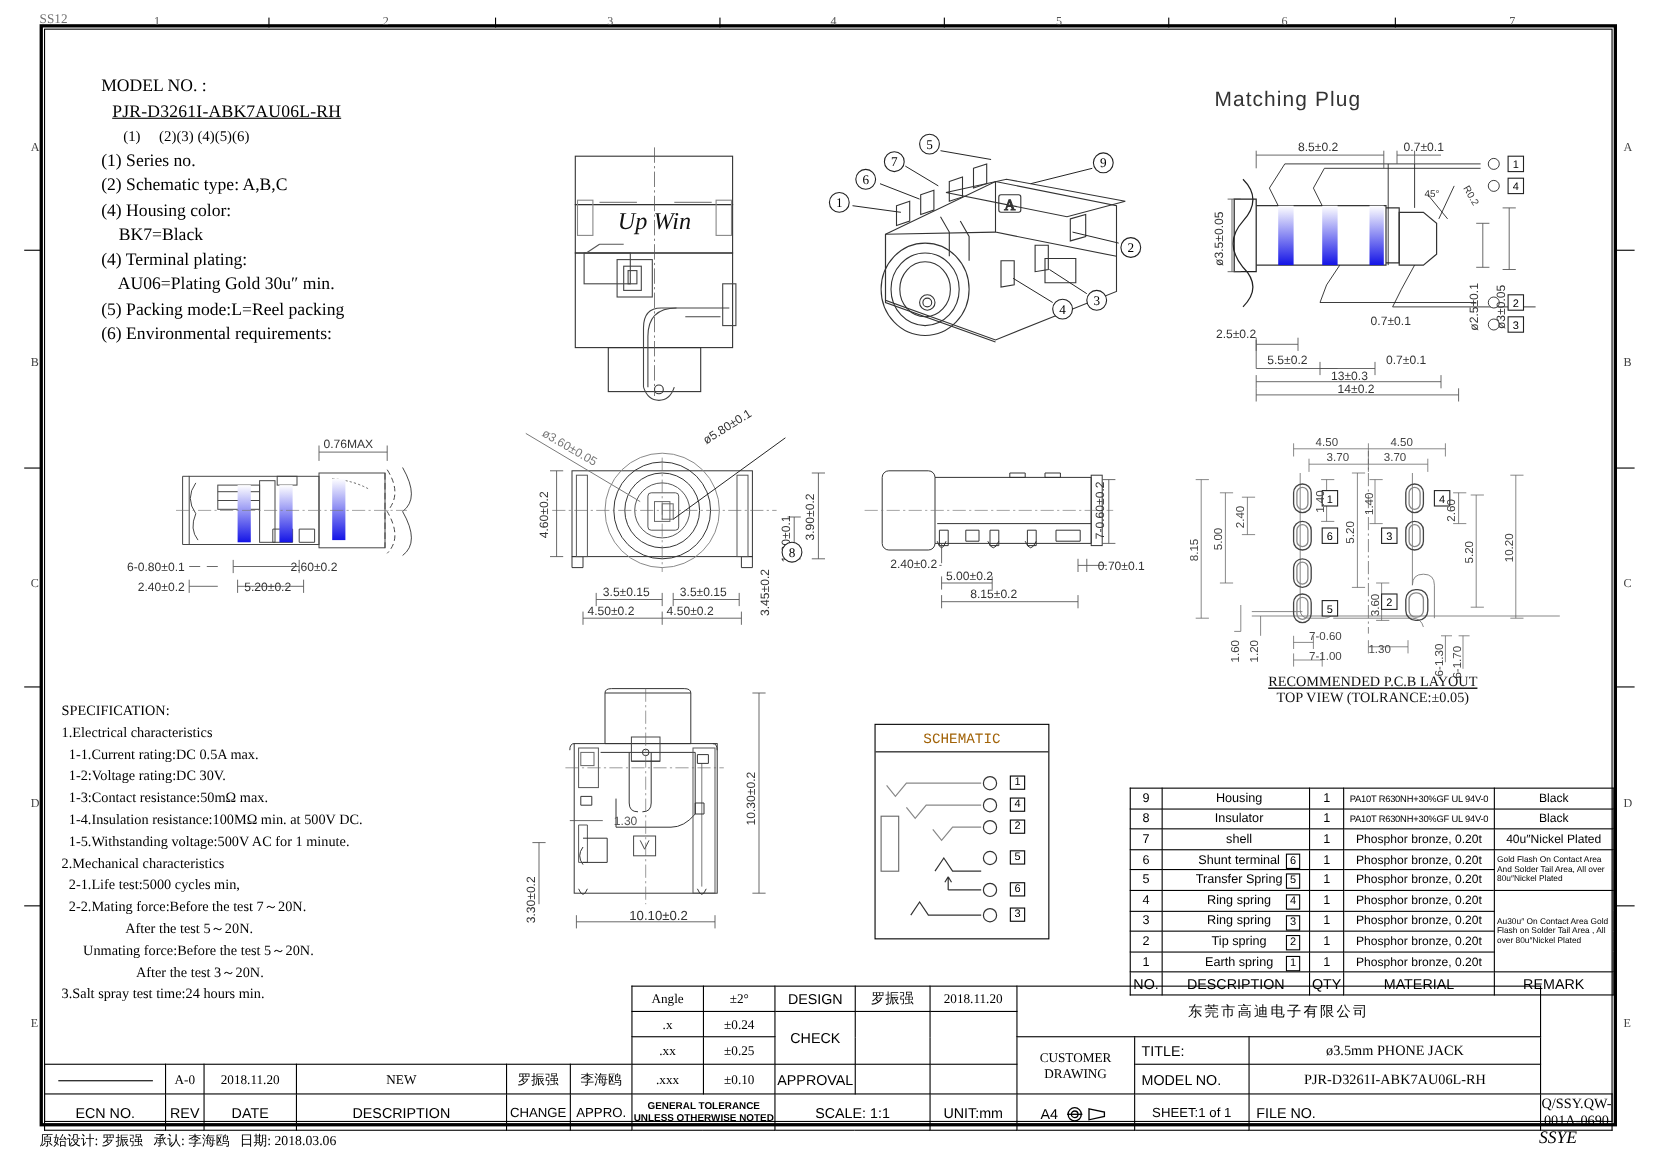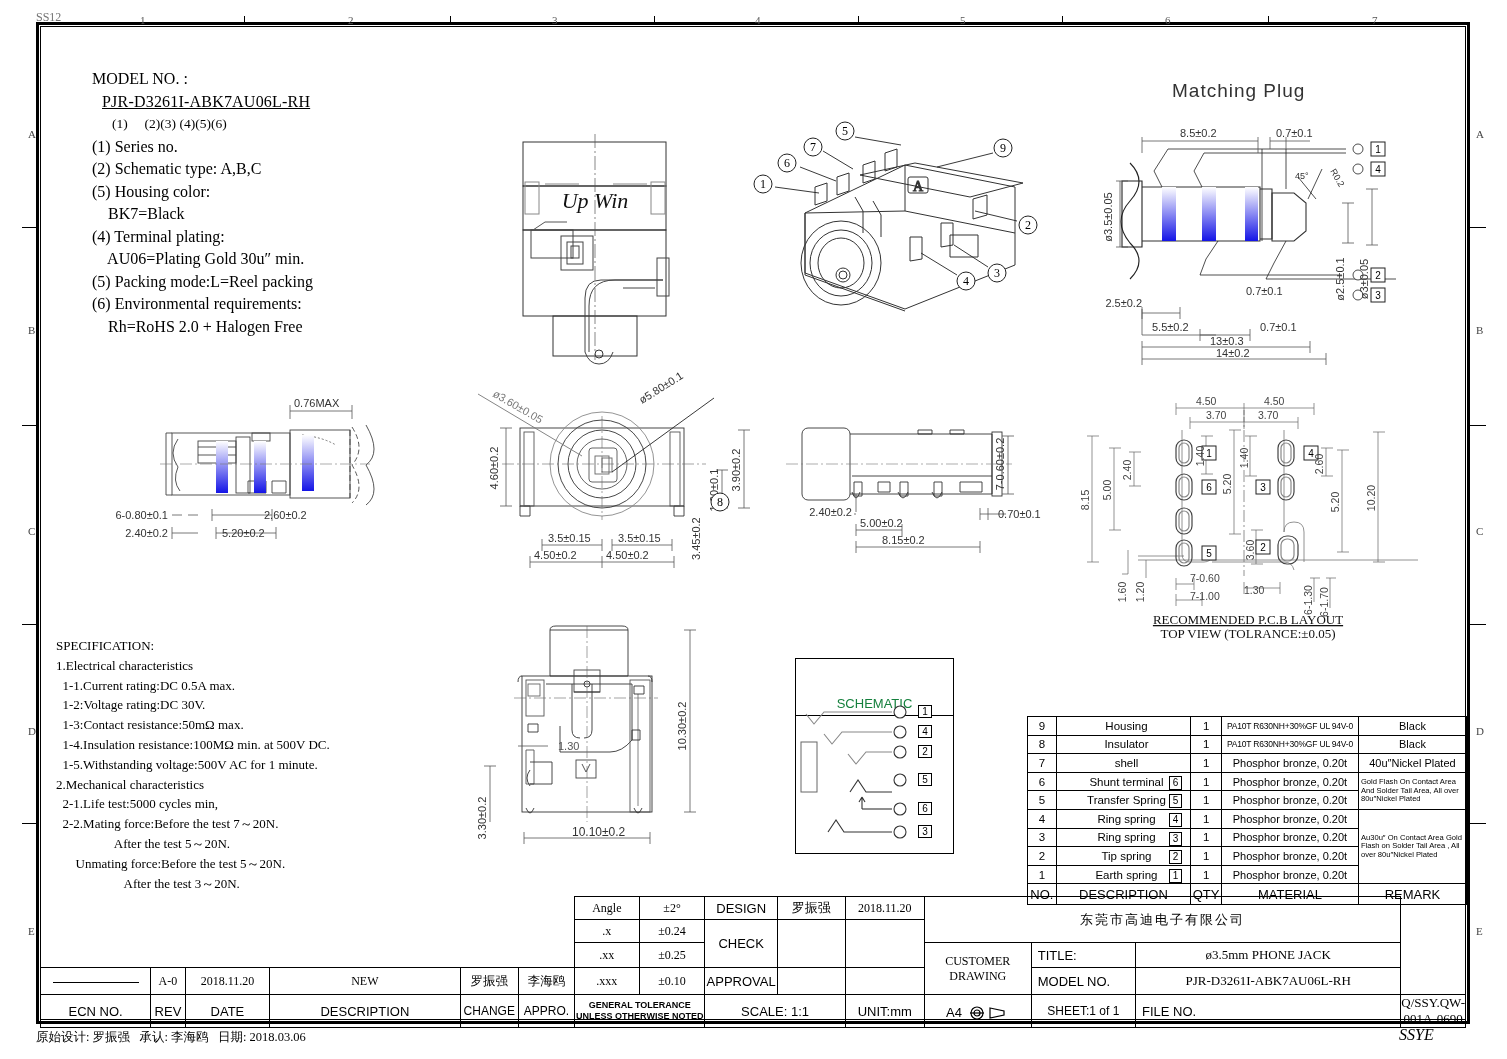--- a/index.html
+++ b/index.html
@@ -50,22 +50,22 @@
              display:block;padding:0 2px;}
   
   #tb{position:absolute;left:40px;top:896px;width:1426px;height:124px;}
   #tb td{font-family:"Liberation Sans",sans-serif;font-size:13px;}
   .ser{font-family:"Liberation Serif",serif;}
   #company-name{font-family:"Liberation Serif",serif;font-size:30px;letter-spacing:2px;}
   
   #schematic-box{position:absolute;left:795px;top:658px;width:157px;height:194px;
     border:1px solid #000;}
   #schematic-title{position:absolute;left:0;top:0;width:100%;height:24px;
-    border-bottom:1px solid #000;font-family:Liberation Sans, sans-serif;
-    font-size:13px;color:#15803d;display:flex;align-items:center;justify-content:center;margin-top:32px;}
+    border-bottom:1px solid #000;font-family:Liberation Mono, monospace;
+    font-size:13px;color:#a16207;display:flex;align-items:center;justify-content:center;}
   .pin-lab{position:absolute;border:1px solid #000;font-size:10px;line-height:11px;
            width:12px;text-align:center;font-family:"Liberation Sans",sans-serif;
            background:#fff;}
   
   #footer{position:absolute;left:36px;top:1029px;font-size:12.5px;white-space:pre;}
   #ssye{position:absolute;left:1399px;top:1026px;font-size:16px;font-style:italic;
         font-family:"Liberation Serif",serif;}
   #topleft-cut{position:absolute;left:36px;top:10px;font-size:12px;color:#737373;
     overflow:hidden;height:13px;}
   svg{position:absolute;left:0;top:0;overflow:visible;}
@@ -110,43 +110,43 @@
 <div class="zone-tick-r" style="top:425px"></div>
 <div class="zone-tick-r" style="top:624px"></div>
 <div class="zone-tick-r" style="top:823px"></div>
 
 <div class="abs" id="model-block">
   <div class="ln">MODEL NO. :</div>
   <div class="ln" style="padding-left:10px"><span id="model-no-val">PJR-D3261I-ABK7AU06L-RH</span></div>
   <div class="ln" style="padding-left:20px;font-size:13.5px">(1)     (2)(3) (4)(5)(6)</div>
   <div class="ln">(1) Series no.</div>
   <div class="ln">(2) Schematic type: A,B,C</div>
-  <div class="ln">(5) Housing color:</div>
+  <div class="ln">(4) Housing color:</div>
   <div class="ln">    BK7=Black</div>
   <div class="ln">(4) Terminal plating:</div>
   <div class="ln">    AU06=Plating Gold 30u″ min.</div>
   <div class="ln">(5) Packing mode:L=Reel packing</div>
   <div class="ln">(6) Environmental requirements:</div>
-  <div class="ln">    Rh=RoHS 2.0 + Halogen Free</div>
 </div>
 
 <div class="abs" id="spec-block">
   <div class="sl">SPECIFICATION:</div>
   <div class="sl">1.Electrical characteristics</div>
   <div class="sl">  1-1.Current rating:DC 0.5A max.</div>
   <div class="sl">  1-2:Voltage rating:DC 30V.</div>
   <div class="sl">  1-3:Contact resistance:50mΩ max.</div>
   <div class="sl">  1-4.Insulation resistance:100MΩ min. at 500V DC.</div>
   <div class="sl">  1-5.Withstanding voltage:500V AC for 1 minute.</div>
   <div class="sl">2.Mechanical characteristics</div>
   <div class="sl">  2-1.Life test:5000 cycles min,</div>
   <div class="sl">  2-2.Mating force:Before the test 7～20N.</div>
   <div class="sl">                  After the test 5～20N.</div>
   <div class="sl">      Unmating force:Before the test 5～20N.</div>
   <div class="sl">                     After the test 3～20N.</div>
+  <div class="sl">3.Salt spray test time:24 hours min.</div>
 </div>
 
 <svg width="200" height="230" style="left:505px;top:130px">
   <g fill="none" stroke="#333" stroke-width="1">
     <rect x="18" y="12" width="143" height="44"></rect>
     <rect x="18" y="56" width="143" height="44"></rect>
     <rect x="18" y="100" width="143" height="86"></rect>
     <rect x="48" y="186" width="84" height="40"></rect>
     <rect x="20" y="52" width="14" height="32" stroke="#888"></rect>
     <rect x="146" y="52" width="14" height="32" stroke="#888"></rect>
@@ -222,21 +222,21 @@
       <text x="258" y="37">9</text>
     <circle cx="283" cy="110" r="9" fill="#fff" stroke="#222"></circle>
       <text x="283" y="114">2</text>
     <circle cx="252" cy="158" r="9" fill="#fff" stroke="#222"></circle>
       <text x="252" y="162">3</text>
     <circle cx="221" cy="166" r="9" fill="#fff" stroke="#222"></circle>
       <text x="221" y="170">4</text>
   </g>
 </svg>
 
-<div class="t draw-title" style="left:1172px;top:80px;font-size:19px;letter-spacing:1px">Matching Plug</div>
+<div class="t draw-title" style="left:1104px;top:80px;font-size:19px;letter-spacing:1px">Matching Plug</div>
 
 <svg width="380" height="255" style="left:1090px;top:107px">
   <defs>
     <linearGradient id="bandG" x1="0" y1="1" x2="0" y2="0">
       <stop offset="0" stop-color="#1414e6"></stop>
         <stop offset="1" stop-color="#ffffff"></stop>
     </linearGradient>
   </defs>
   <g stroke="#333" fill="none" stroke-width="1.1">
 

